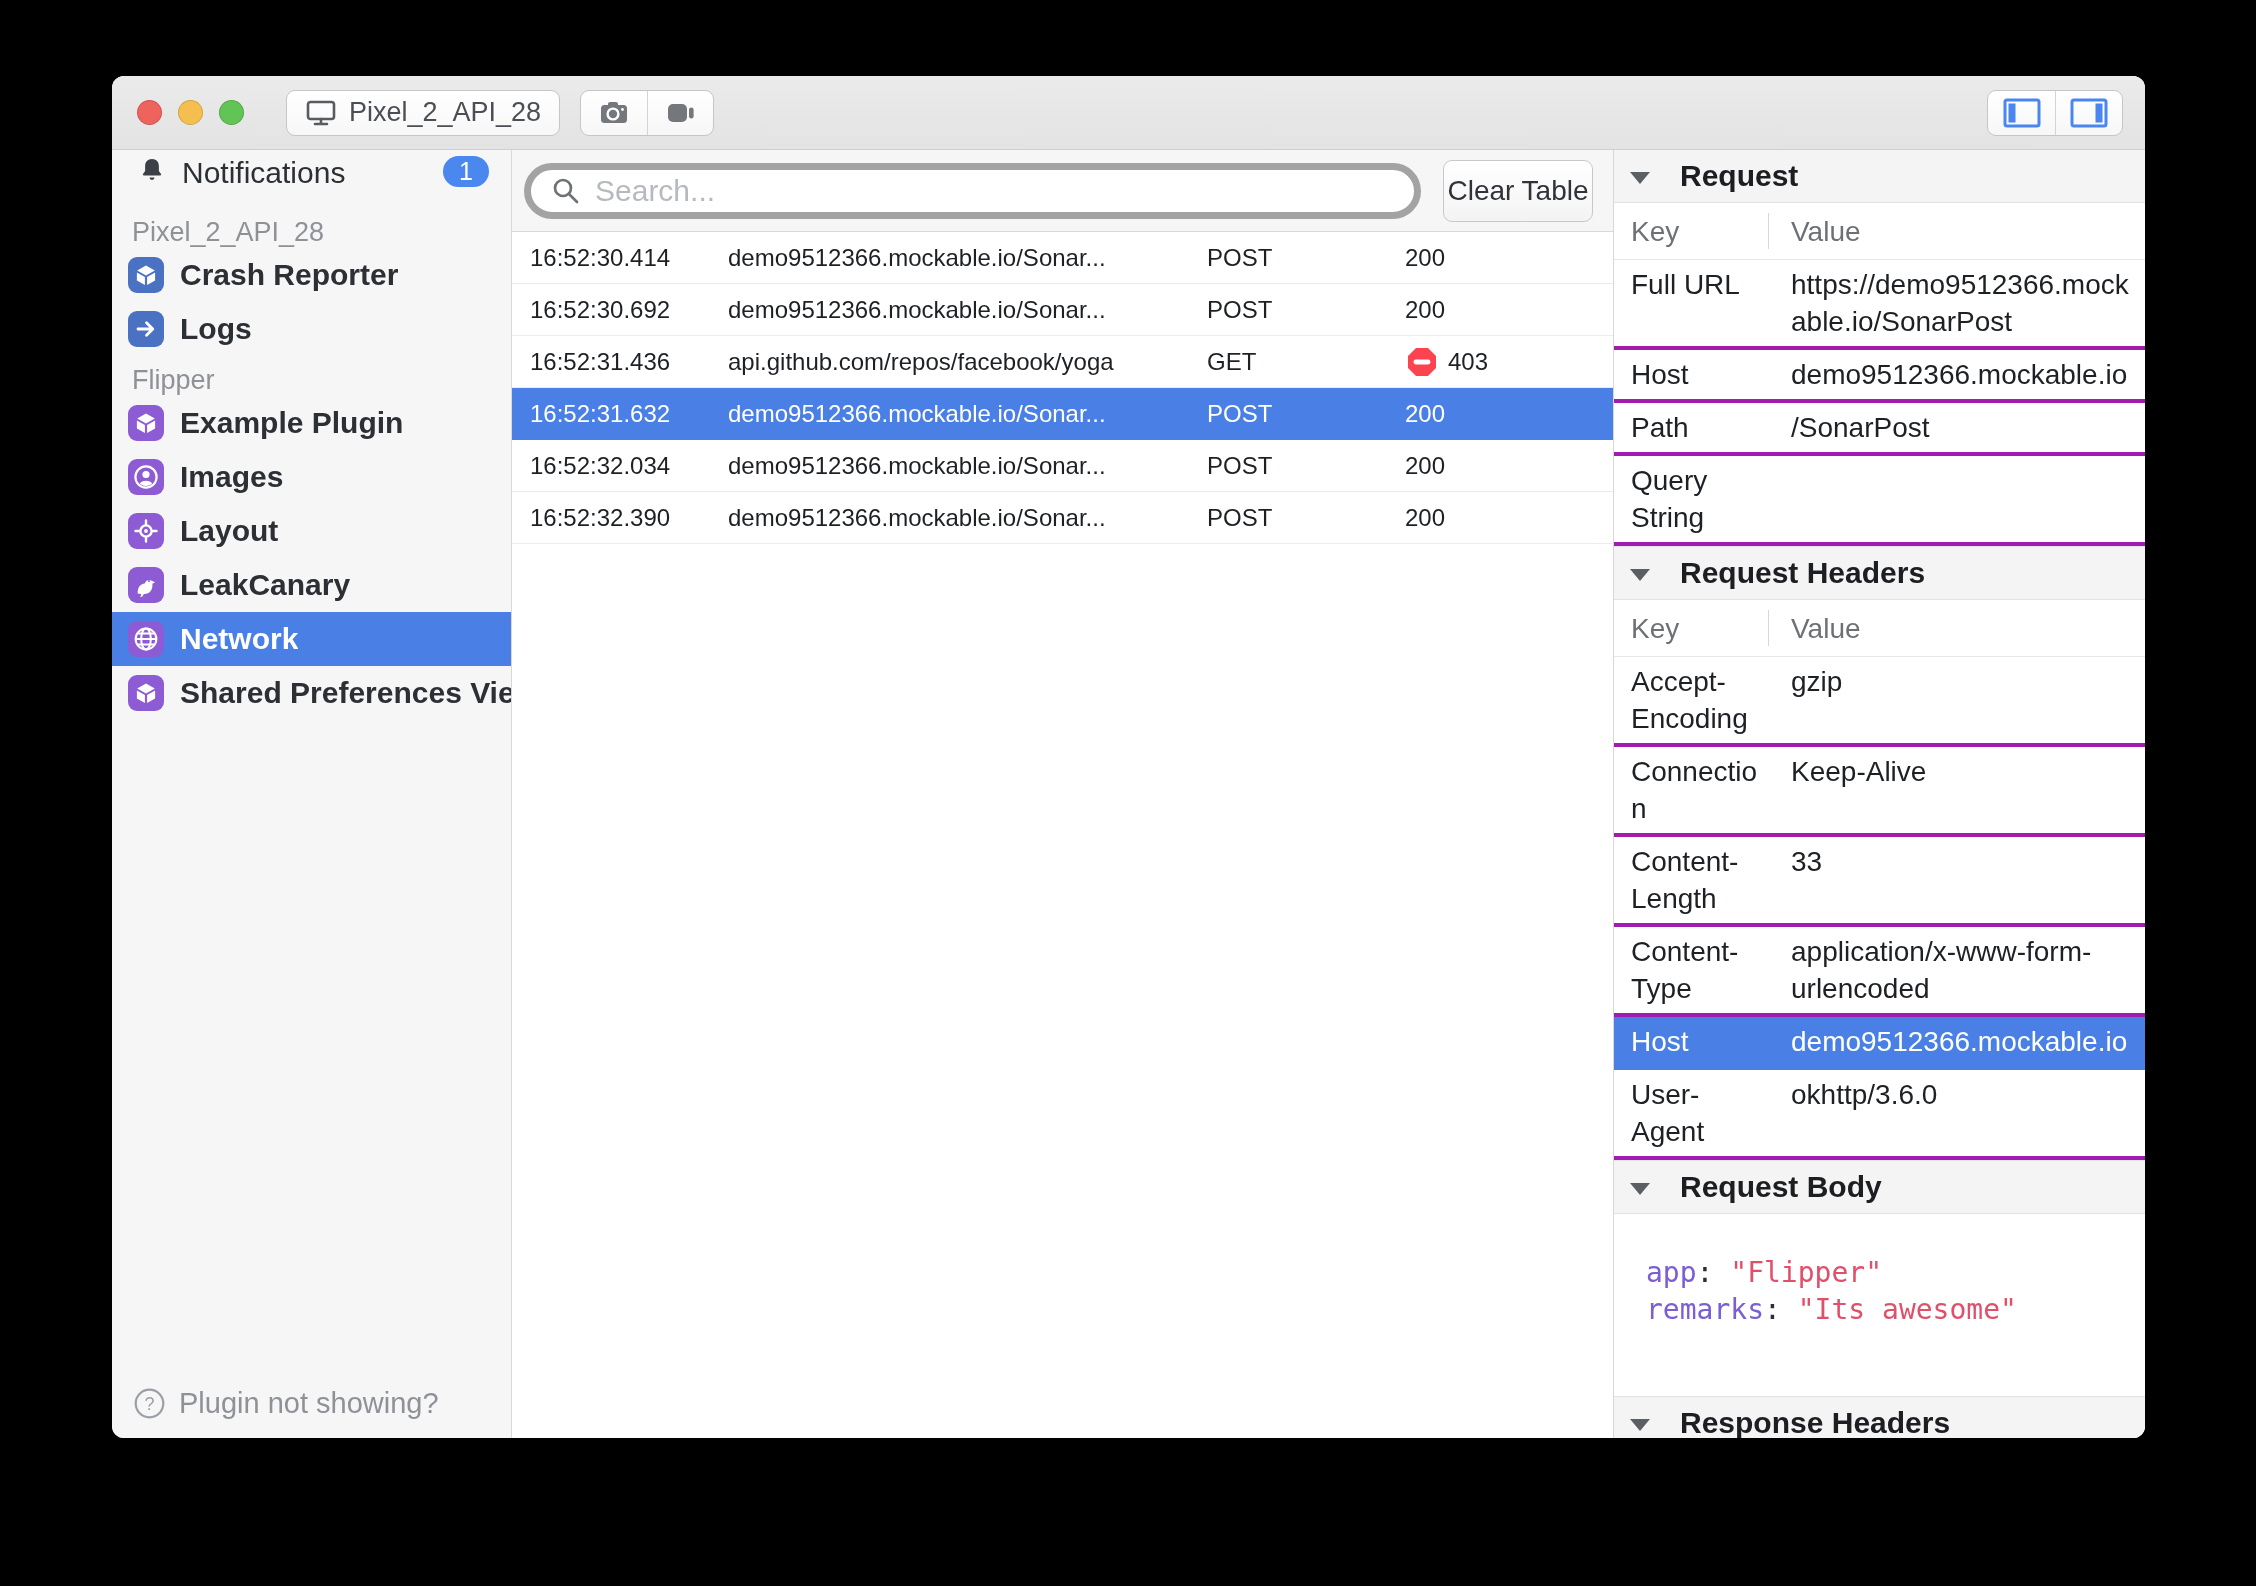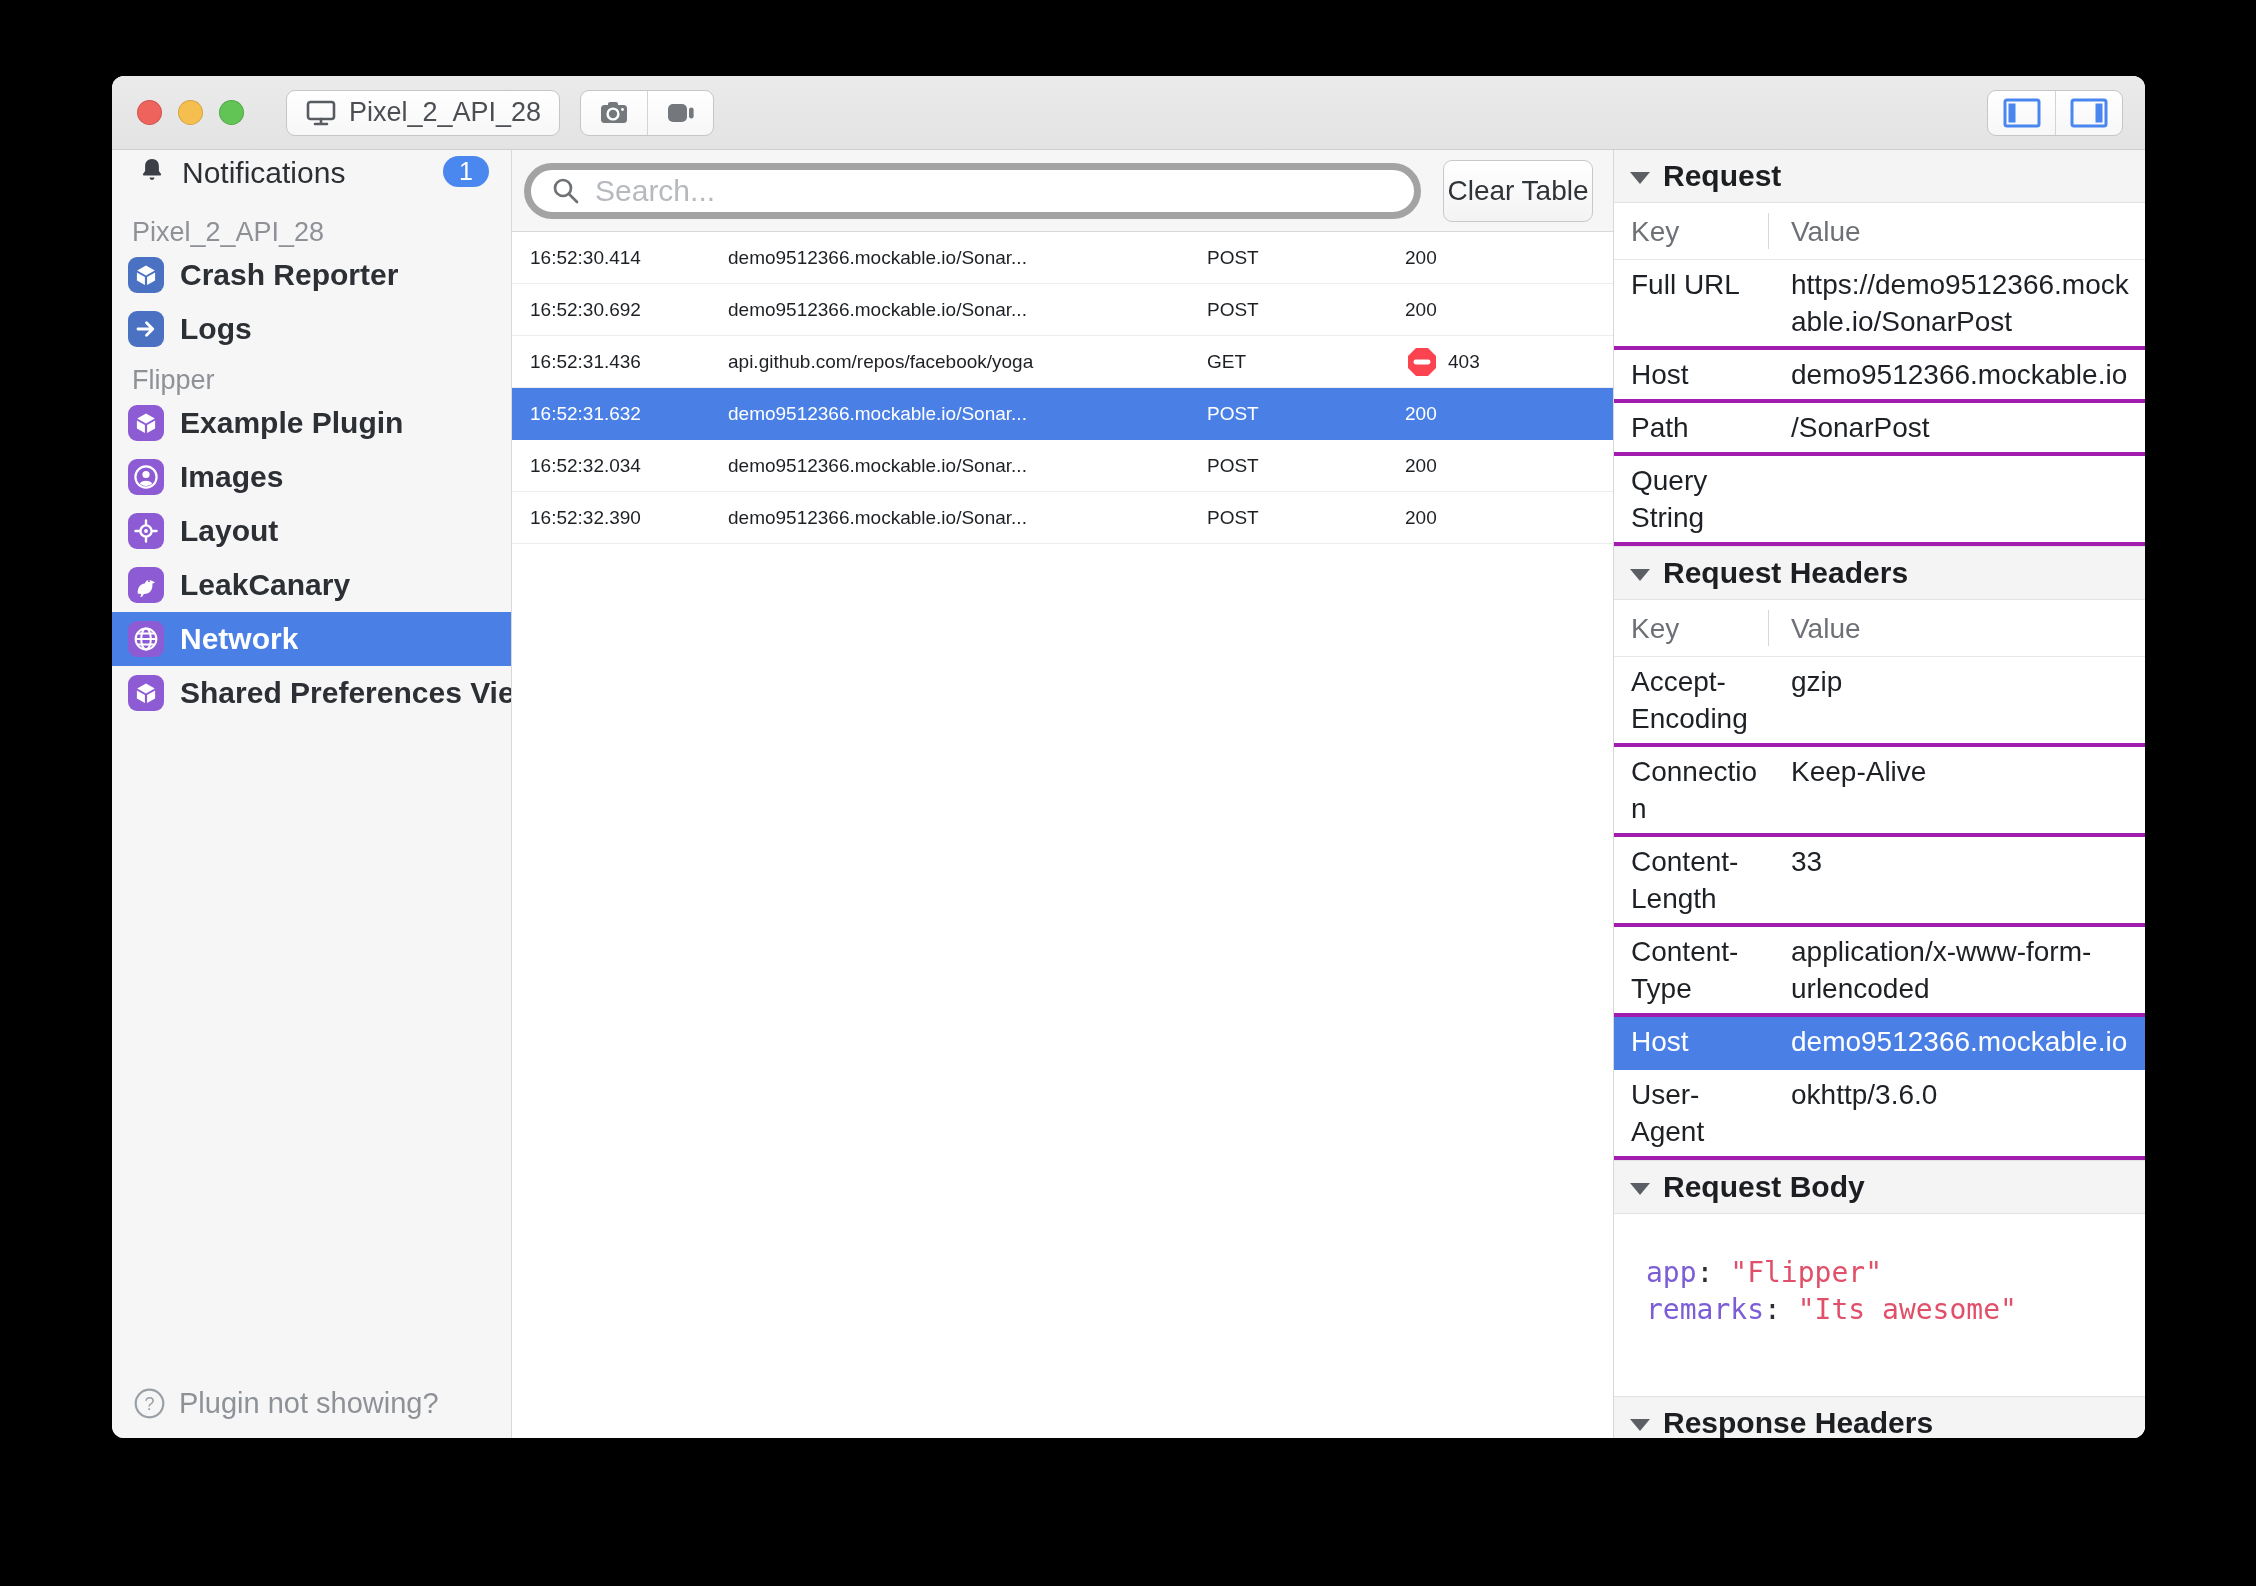--- a/index.html
+++ b/index.html
@@ -56,30 +56,30 @@
     background:linear-gradient(#fff,#f3f3f3);font-size:28px;color:#303438;
     font-family:"Liberation Sans","DejaVu Sans",sans-serif;}
   .thead{height:48px;flex:0 0 48px;display:flex;align-items:center;border-bottom:1px solid #dcdcde;
     font-size:28px;color:#4b4e53;background:#fff;}
   .col{position:relative;display:flex;align-items:center;height:100%;}
   .col.divider::before{content:"";position:absolute;left:0;top:11px;bottom:11px;width:1px;background:#d2d2d4;}
   .c-time{width:200px;padding-left:18px;} .c-domain{width:475px;padding-left:16px;}
   .c-method{width:200px;padding-left:20px;} .c-status{width:140px;padding-left:18px;}
   .c-size{width:86px;padding-left:18px;}
   .tbody{flex:1;overflow:hidden;}
-  .trow{height:52px;display:flex;align-items:center;font-size:19px;color:#1d2024;border-bottom:1px solid #ececee;}
+  .trow{height:52px;display:flex;align-items:center;font-size:24px;color:#1d2024;border-bottom:1px solid #ececee;}
   .trow .cell{height:100%;display:flex;align-items:center;white-space:nowrap;overflow:hidden;}
   .trow.selected{background:var(--accent);color:#fff;border-bottom-color:var(--accent);}
   .status-cell{gap:9px;}
   .stop{width:34px;height:34px;flex:0 0 34px;}
   
   .details{width:532px;flex:0 0 532px;border-left:1px solid #d8d8da;background:#fff;overflow:hidden;
     display:flex;flex-direction:column;}
   .band{flex:0 0 auto;background:#f4f4f5;border-top:1px solid #e3e3e5;border-bottom:1px solid #e3e3e5;
-    display:flex;align-items:center;padding:9px 0 9px 16px;gap:13px;font-size:30px;font-weight:700;color:#1c1e22;}
+    display:flex;align-items:center;padding:9px 0 9px 16px;gap:30px;font-size:30px;font-weight:700;color:#1c1e22;}
   .band:first-child{border-top:none;}
   .tri{width:0;height:0;border-left:10px solid transparent;border-right:10px solid transparent;
     border-top:12px solid #5b5e63;margin-top:3px;}
   .kv-head{display:flex;border-bottom:1px solid #e6e6e8;color:#6d7176;font-size:28px;}
   .kv-head .k{flex:0 0 155px;padding:13px 0 11px 17px;position:relative;}
   .kv-head .k::after{content:"";position:absolute;right:0;top:10px;bottom:10px;width:1px;background:#d8d8da;}
   .kv-head .v{flex:1;padding:13px 0 11px 22px;}
   .kv-row{display:flex;border-bottom:4px solid #a21caf;font-size:28px;color:#1d2024;line-height:37px;}
   .kv-row .k{flex:0 0 155px;padding:6px 0 6px 17px;word-break:break-word;overflow-wrap:anywhere;}
   .kv-row .v{flex:1;padding:6px 14px 6px 22px;word-break:break-word;overflow-wrap:anywhere;}

